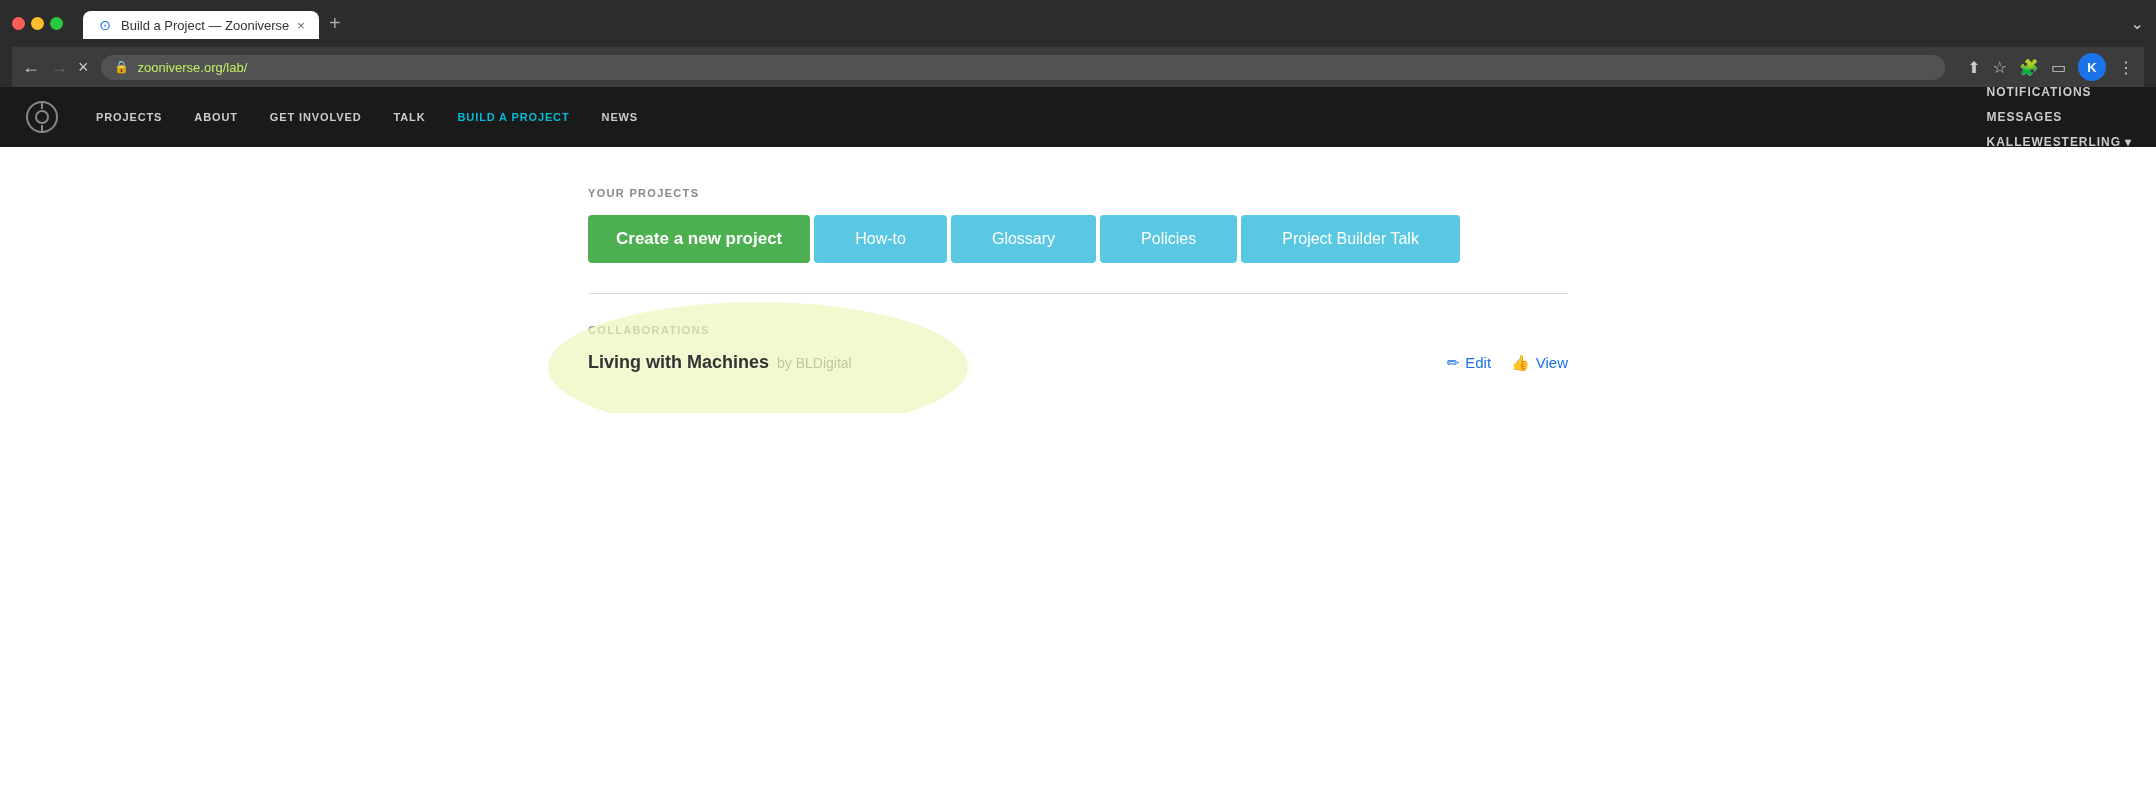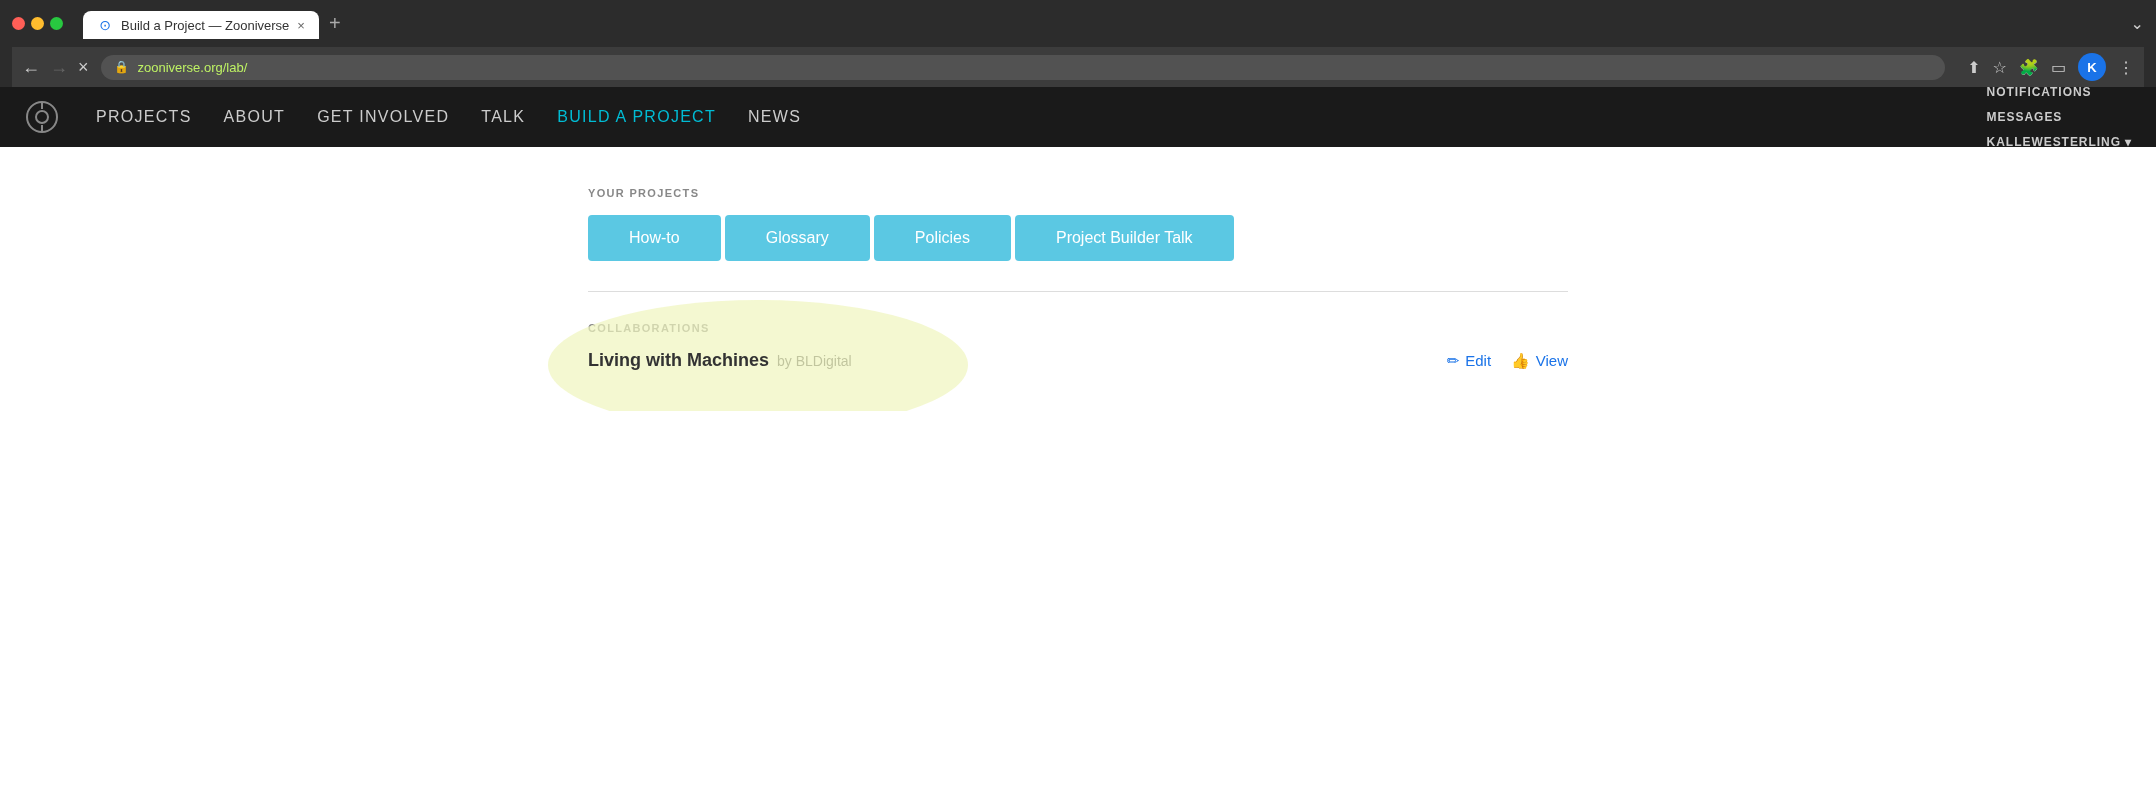--- a/index.html
+++ b/index.html
@@ -149,22 +149,22 @@
     }
     .nav-links {
       display: flex;
       align-items: center;
       gap: 0;
       flex: 1;
     }
     .nav-link {
       color: #ccc;
       text-decoration: none;
-      font-size: 16px;
-      font-weight: 400;
+      font-size: 11px;
+      font-weight: 700;
       letter-spacing: 0.08em;
       padding: 0 16px;
       height: 72px;
       display: flex;
       align-items: center;
       cursor: pointer;
       text-transform: uppercase;
     }
     .nav-link.active {
       color: #00bcd4;
@@ -372,20 +372,21 @@
     <div class="nav-user">
       <span>KALLEWESTERLING</span>
       <span>▾</span>
     </div>
   </div>
 </nav>
 
 <div class="page-content">
   <div class="section-label">YOUR PROJECTS</div>
   <div class="action-buttons">
+    <button class="btn-create">Create a new project</button>
     <button class="btn-secondary">How-to</button>
     <button class="btn-secondary">Glossary</button>
     <button class="btn-secondary">Policies</button>
     <button class="btn-secondary">Project Builder Talk</button>
   </div>
   <hr class="divider">
   <div class="collaborations-section">
     <div class="collab-label">COLLABORATIONS</div>
     <div class="collab-item">
       <div class="collab-item-left">

